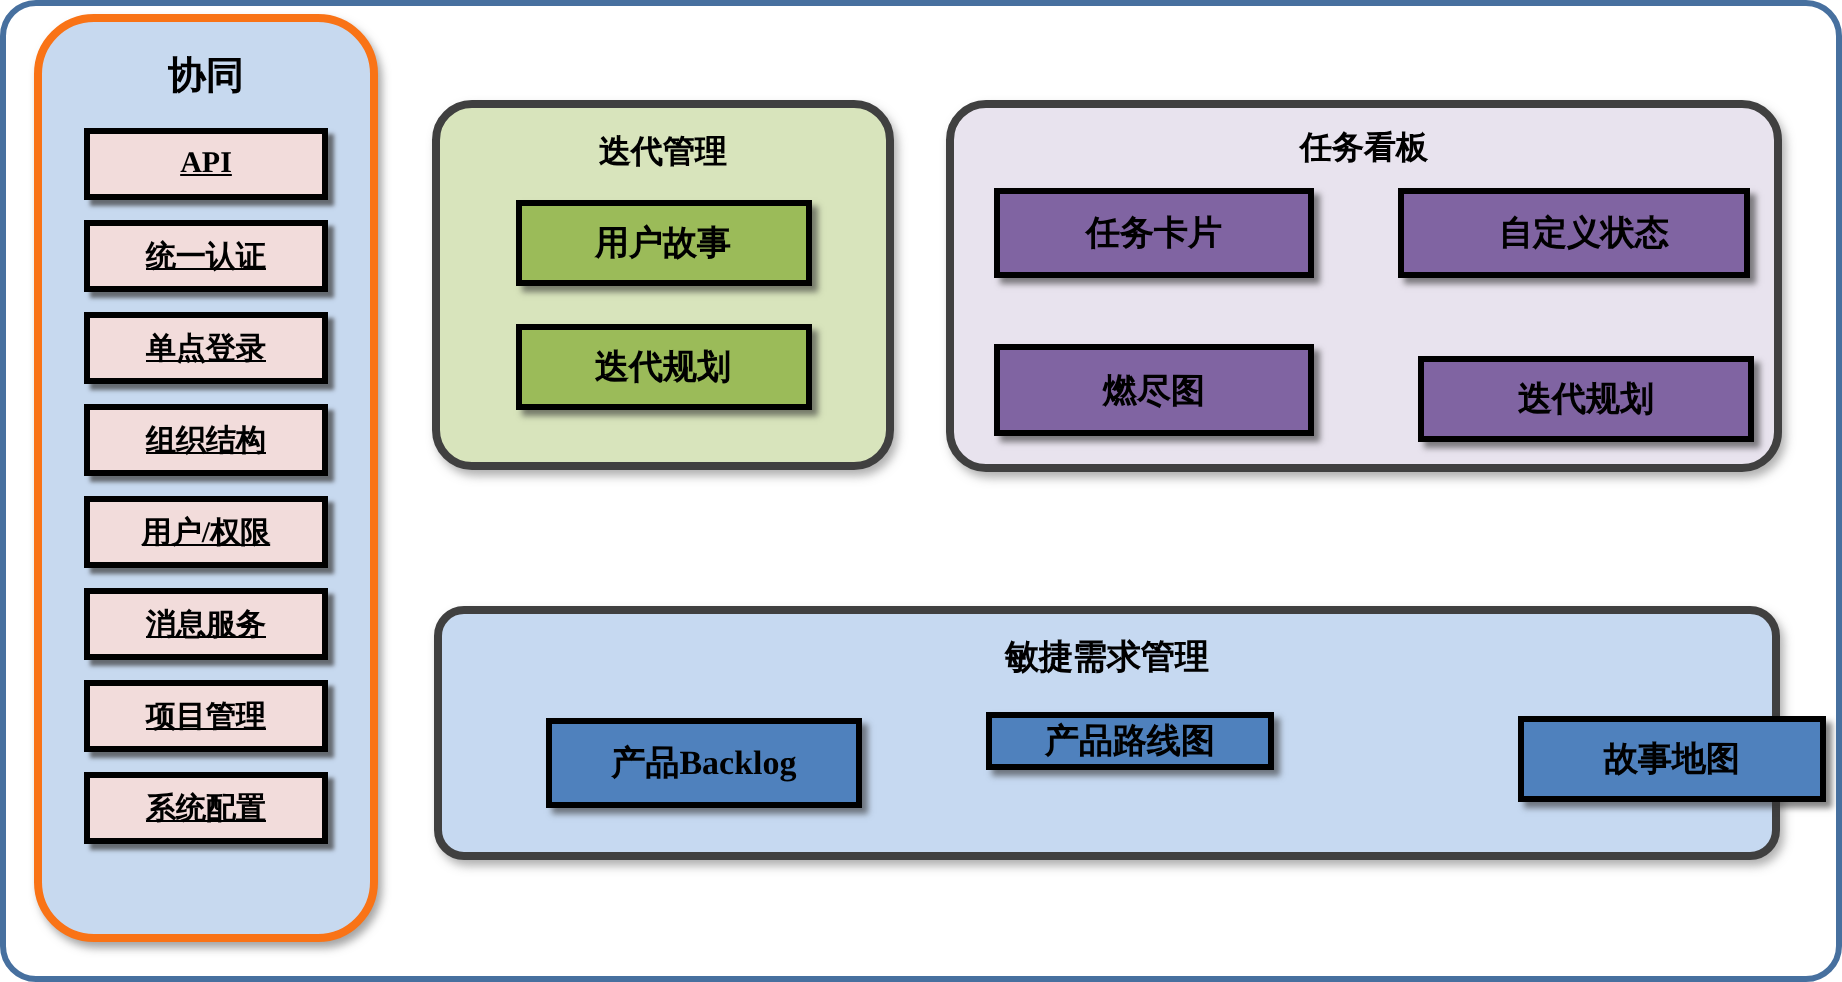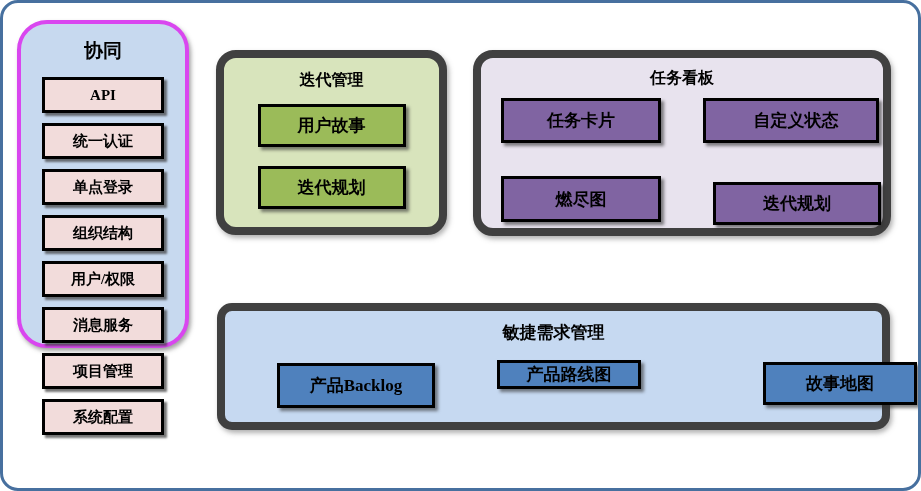--- a/index.html
+++ b/index.html
@@ -8,25 +8,25 @@
     width:921px;height:491px;
     box-sizing:border-box;
     background:#ffffff;
     border:3px solid #47709f;
     border-radius:18px;
     font-family:"Liberation Sans", sans-serif;
     overflow:hidden;
   }
   
   .sidebar{
-    position:absolute;left:14px;top:17px;
-    width:172px;height:328px;
+    position:absolute;left:14px;top:4px;
+    width:172px;height:464px;
     box-sizing:border-box;
     background:#c7d9ef;
-    border:4px solid #d946ef;
+    border:4px solid #f97316;
     border-radius:30px;
     box-shadow:2px 3px 4px rgba(90,90,90,0.55);
   }
   .sidebar-title{
     text-align:center;
     padding-top:14px;
     font-size:19px;font-weight:bold;color:#000;
   }
   .sidebar-items{
     display:flex;flex-direction:column;align-items:center;
@@ -34,26 +34,27 @@
   }
   .pill{
     width:116px;height:30px;
     background:#f2dcdb;
     border:3px solid #000;
     box-shadow:3px 3px 2px rgba(60,60,60,0.7);
     display:flex;align-items:center;justify-content:center;
     font-family:"Liberation Serif", serif;
     font-weight:bold;font-size:15px;color:#000;
     white-space:nowrap;
+    text-decoration:underline;
   }
   
   .panel{
     position:absolute;
     box-sizing:border-box;
-    border:8px solid #404040;
+    border:4px solid #404040;
     border-radius:20px;
     box-shadow:2px 3px 5px rgba(100,100,100,0.5);
   }
   .panel-title{
     text-align:center;
     font-size:16px;font-weight:bold;color:#000;
   }
   .node{
     box-sizing:border-box;
     border:3px solid #000;

